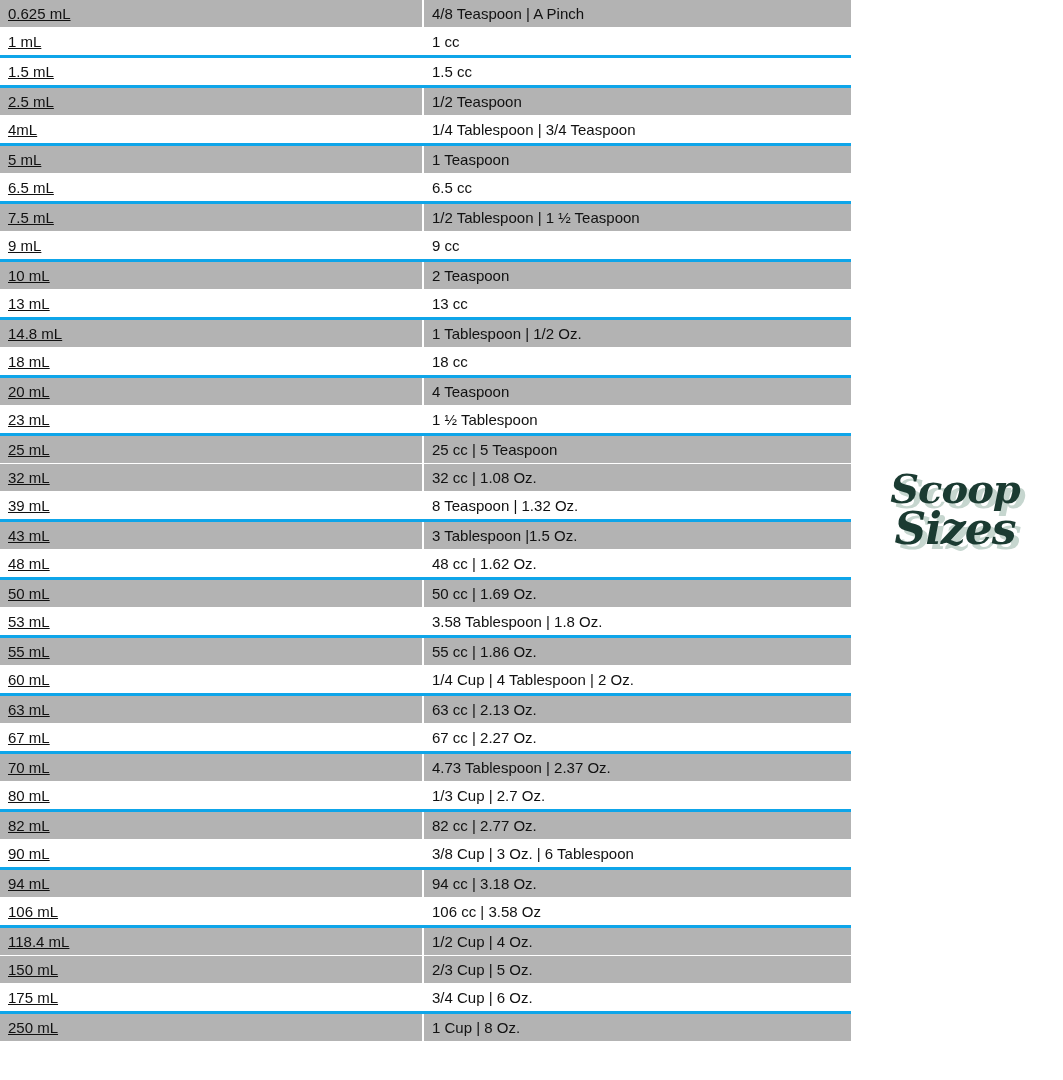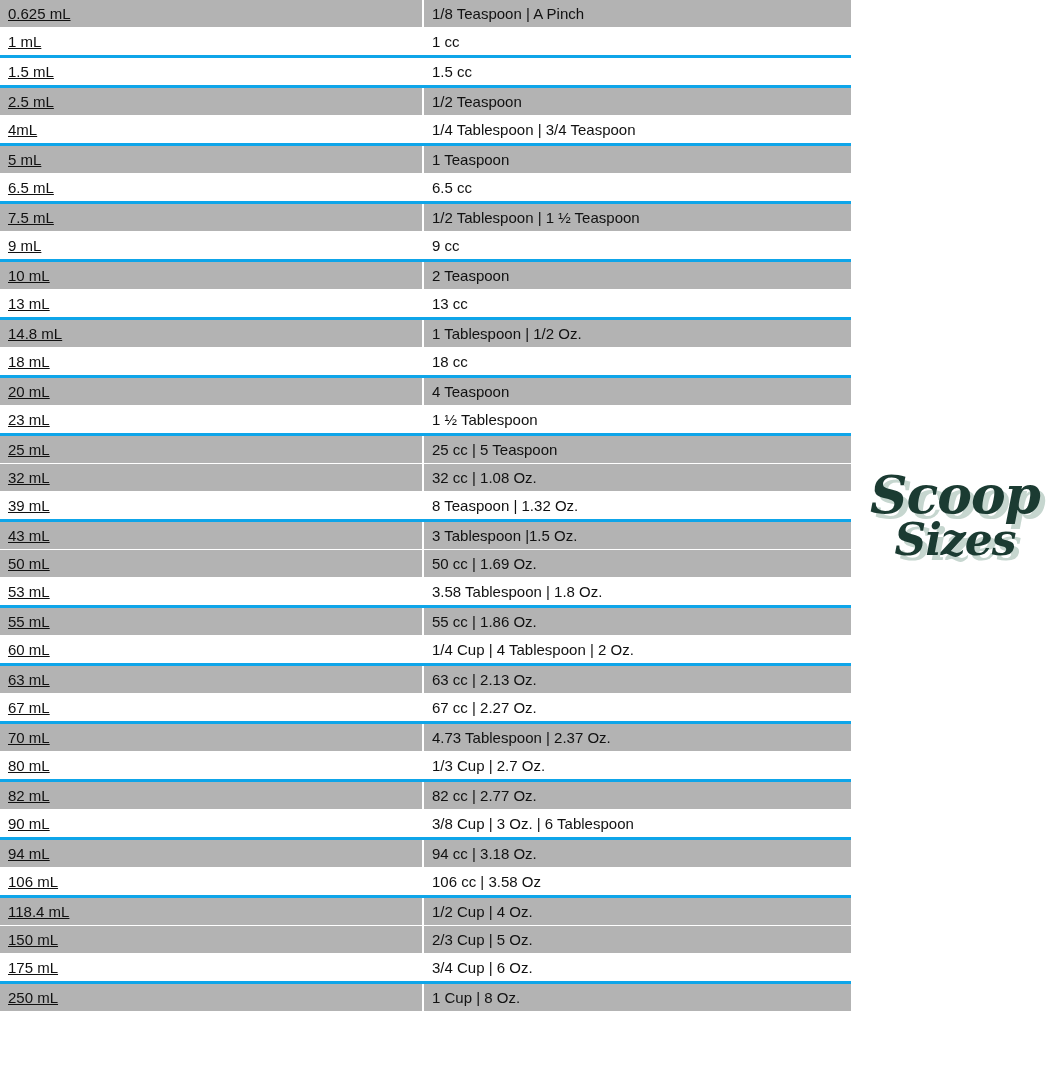--- a/index.html
+++ b/index.html
@@ -60,36 +60,36 @@
     text-align: center;
     font-family: "DejaVu Serif", serif;
     font-weight: bold;
     font-style: italic;
     color: #1b3b32;
     line-height: 0.95;
     letter-spacing: -1px;
     user-select: none;
   }
   .logo .line1 {
-    font-size: 52px;
+    font-size: 40px;
     text-shadow: 5px 5px 0 #c6d6cf;
   }
   .logo .line2 {
     font-size: 44px;
     text-shadow: 5px 5px 0 #c6d6cf;
   }
 </style>
 </head>
 <body>
 
 <table id="conversion-table">
   <tbody>
       <tr class="shaded">
         <td class="col-ml">0.625 mL</td>
-        <td class="col-eq">1/8 Teaspoon | A Pinch</td>
+        <td class="col-eq">4/8 Teaspoon | A Pinch</td>
       </tr>
       <tr class="plain">
         <td class="col-ml">1 mL</td>
         <td class="col-eq">1 cc</td>
       </tr>
       <tr class="plain">
         <td class="col-ml">1.5 mL</td>
         <td class="col-eq">1.5 cc</td>
       </tr>
       <tr class="shaded">
@@ -148,20 +148,24 @@
         <td class="col-ml">32 mL</td>
         <td class="col-eq">32 cc | 1.08 Oz.</td>
       </tr>
       <tr class="plain">
         <td class="col-ml">39 mL</td>
         <td class="col-eq">8 Teaspoon | 1.32 Oz.</td>
       </tr>
       <tr class="shaded">
         <td class="col-ml">43 mL</td>
         <td class="col-eq">3 Tablespoon |1.5 Oz.</td>
+      </tr>
+      <tr class="plain">
+        <td class="col-ml">48 mL</td>
+        <td class="col-eq">48 cc | 1.62 Oz.</td>
       </tr>
       <tr class="shaded">
         <td class="col-ml">50 mL</td>
         <td class="col-eq">50 cc | 1.69 Oz.</td>
       </tr>
       <tr class="plain">
         <td class="col-ml">53 mL</td>
         <td class="col-eq">3.58 Tablespoon | 1.8 Oz.</td>
       </tr>
       <tr class="shaded">

